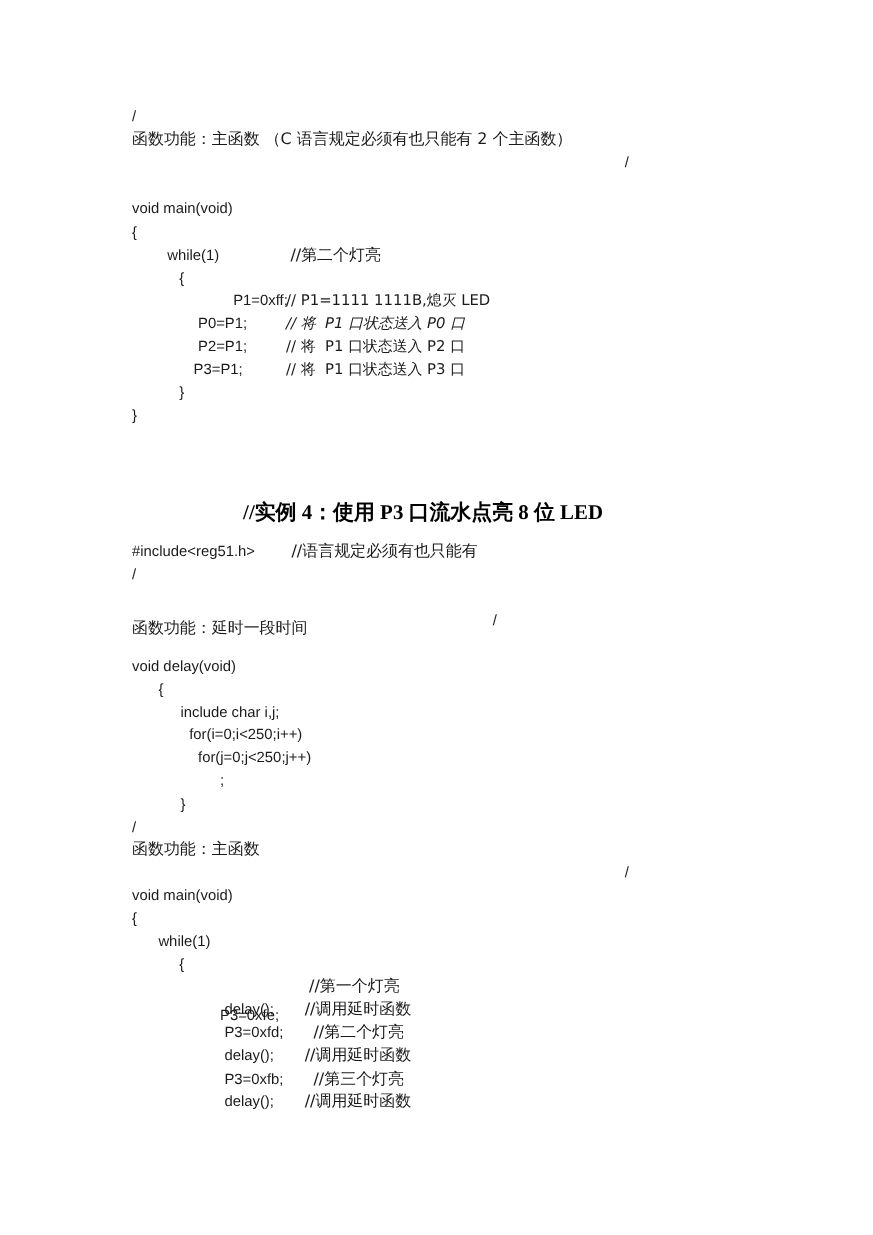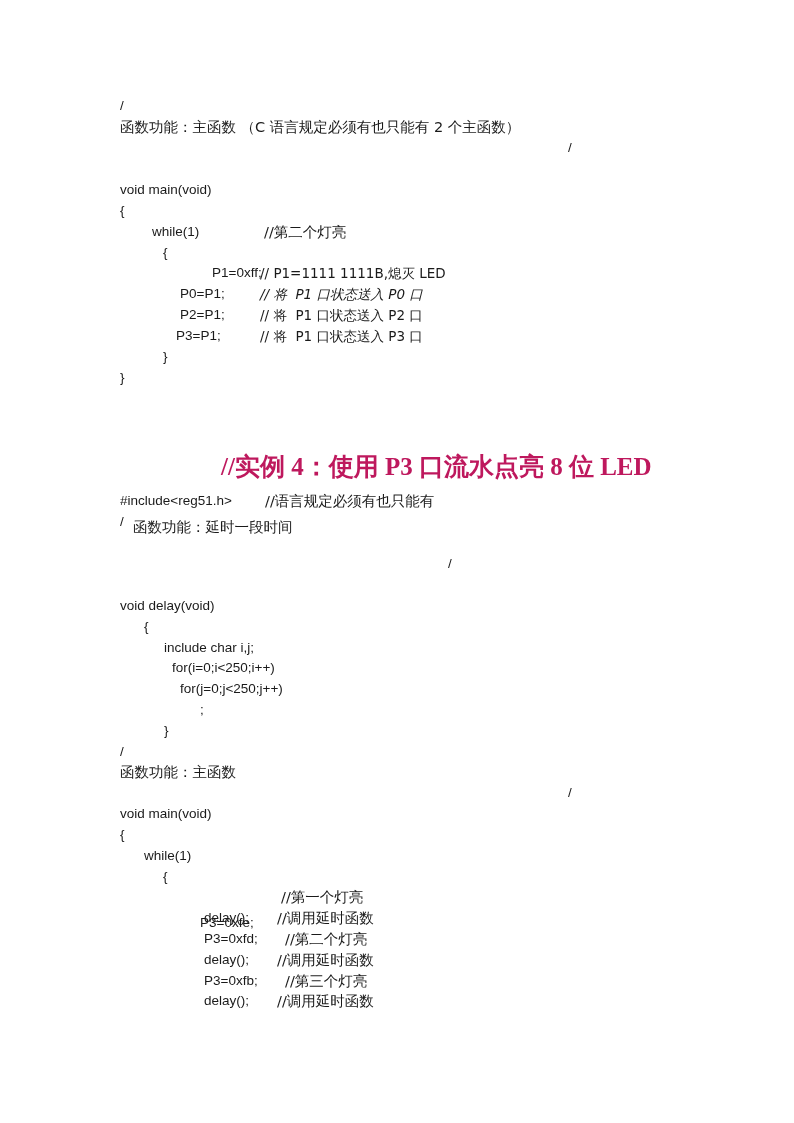--- a/index.html
+++ b/index.html
@@ -22,24 +22,24 @@
       white-space: pre;
     }
     .cjk {
       font-family: "DejaVu Sans", sans-serif;
       font-size: 14.5px;
     }
     .title {
       position: absolute;
       font-family: "Liberation Serif", "DejaVu Serif", serif;
       font-weight: bold;
-      font-size: 25px;
+      font-size: 19px;
       line-height: 24px;
       white-space: pre;
-      color: #be185d;
+      color: #000000;
     }
   </style>
 </head>
 <body>
 
 <div class="line" style="left:120px;top:96px;">/</div>
 <div class="line cjk" style="left:120px;top:117px;">函数功能：主函数 （C 语言规定必须有也只能有 2 个主函数）</div>
 <div class="line" style="left:568px;top:138px;">/</div>
 
 <div class="line" style="left:120px;top:180px;">void main(void)</div>
@@ -58,21 +58,21 @@
 <div class="line cjk" style="left:260px;top:326px;font-size:13.5px;">// 将  P1 口状态送入 P3 口</div>
 
 <div class="line" style="left:163px;top:347px;">}</div>
 <div class="line" style="left:120px;top:368px;">}</div>
 
 <div class="title" style="left:221px;top:455px;">//实例 4：使用 P3 口流水点亮 8 位 LED</div>
 
 <div class="line" style="left:120px;top:491px;">#include&lt;reg51.h&gt;</div>
 <div class="line cjk" style="left:265px;top:491px;">//语言规定必须有也只能有</div>
 <div class="line" style="left:120px;top:512px;">/</div>
-<div class="line cjk" style="left:120px;top:517px;margin-left:13px;">函数功能：延时一段时间</div>
+<div class="line cjk" style="left:120px;top:561px;">函数功能：延时一段时间</div>
 <div class="line" style="left:448px;top:554px;">/</div>
 
 <div class="line" style="left:120px;top:596px;">void delay(void)</div>
 <div class="line" style="left:144px;top:617px;">{</div>
 <div class="line" style="left:164px;top:638px;">include char i,j;</div>
 <div class="line" style="left:172px;top:658px;">for(i=0;i&lt;250;i++)</div>
 <div class="line" style="left:180px;top:679px;">for(j=0;j&lt;250;j++)</div>
 <div class="line" style="left:200px;top:700px;">;</div>
 <div class="line" style="left:164px;top:721px;">}</div>
 

